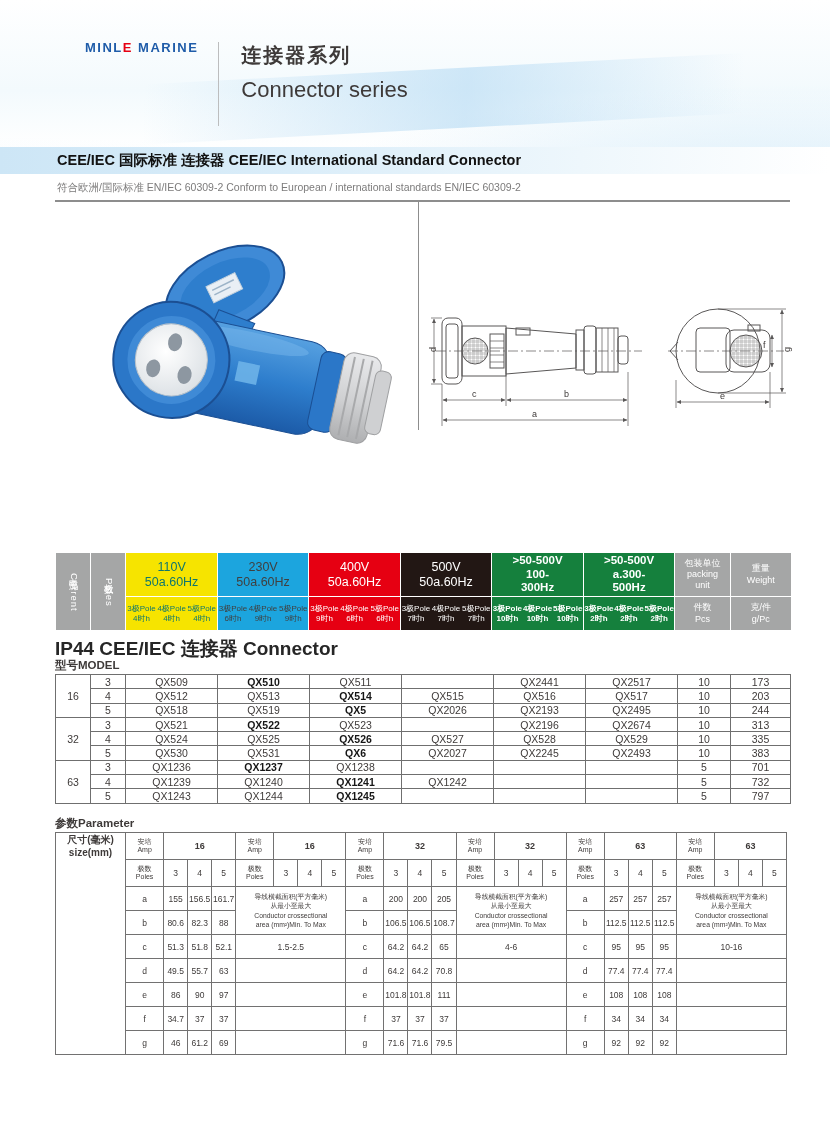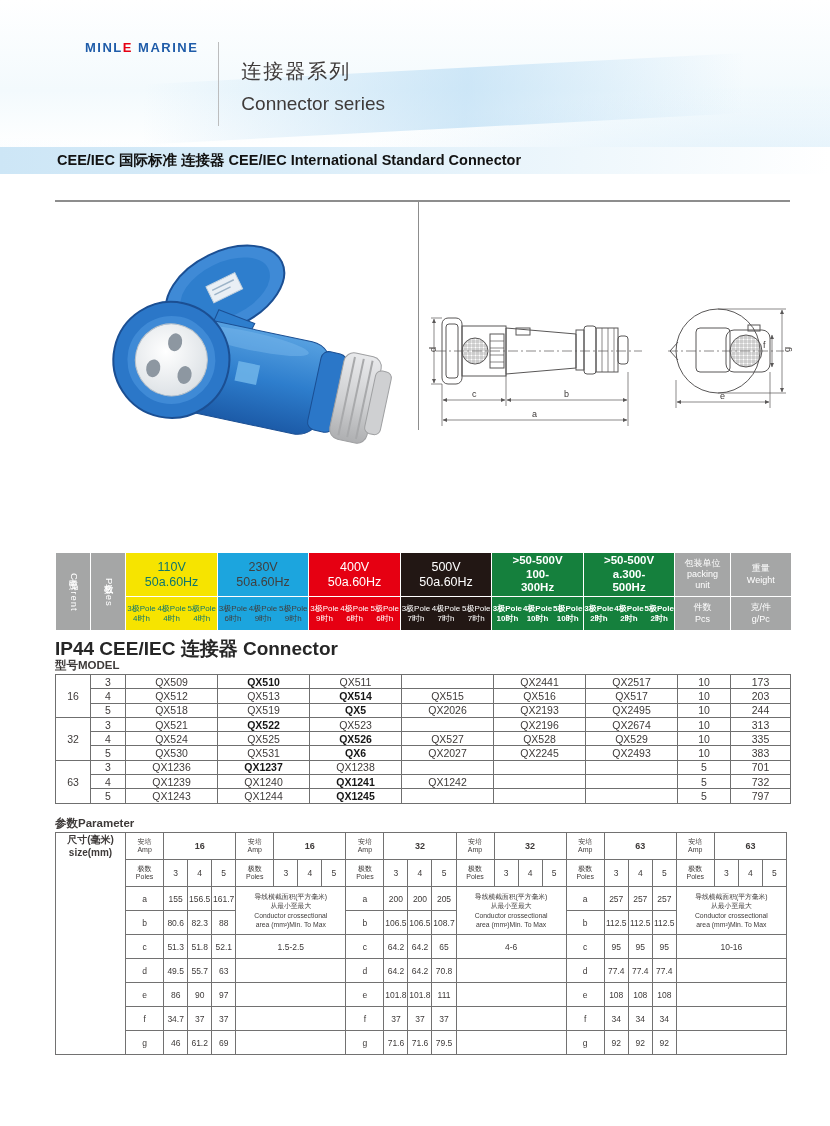--- a/index.html
+++ b/index.html
@@ -13,22 +13,22 @@
       linear-gradient(180deg, #ffffff 0%, #f3fafd 60%, #ffffff 100%);}
   .waves::after{content:"";position:absolute;left:-40px;top:70px;width:920px;height:60px;
     background:linear-gradient(96deg, rgba(255,255,255,0) 20%, rgba(173,214,242,.55) 55%, rgba(255,255,255,0) 85%);
     transform:rotate(-3deg);}
   
   .brand-row{position:absolute;left:85px;top:38px;display:flex;align-items:flex-start;}
   .logo-cn{font-size:47px;font-weight:bold;color:#1f5ca9;letter-spacing:5px;line-height:1.1;}
   .logo-en{font-size:13px;font-weight:bold;color:#1f5ca9;letter-spacing:1.5px;margin-top:2px;}
   .logo-en .red{color:#e60012;}
   .v-divider{width:1px;height:84px;background:#bcbdbe;margin:4px 22px 0 20px;}
-  .series-cn{font-size:20px;color:#3e3a39;margin-top:20px;letter-spacing:2px;}
-  .series-en{font-size:19px;color:#3e3a39;margin-top:8px;}
+  .series-cn{font-size:20px;color:#3e3a39;margin-top:4px;letter-spacing:2px;font-weight:bold;}
+  .series-en{font-size:22px;color:#3e3a39;margin-top:8px;}
   
   .title-band{position:absolute;left:0;top:147px;width:830px;height:27px;
     background:linear-gradient(90deg,#cde6f6 0%,#daedf9 35%,#eef7fc 70%,#ffffff 100%);
     display:flex;align-items:center;}
   .band-title{font-size:14.5px;font-weight:bold;color:#121212;padding-left:57px;}
   .band-subtitle{position:absolute;left:57px;top:181px;font-size:10.5px;color:#7c7b7b;}
   .rule{position:absolute;left:55px;top:200px;width:735px;height:2px;background:#8d8d8d;}
   .fig-divider{position:absolute;left:418px;top:202px;width:1px;height:228px;background:#8d8d8d;}
   
   .photo-wrap{position:absolute;left:58px;top:218px;}
@@ -82,20 +82,21 @@
     <div class="v-divider"></div>
     <div>
       <div class="series-cn">连接器系列</div>
       <div class="series-en">Connector series</div>
     </div>
   </div>
 
   <div class="title-band">
     <div class="band-title">CEE/IEC 国际标准 连接器  CEE/IEC International Standard Connector</div>
   </div>
+  <div class="band-subtitle">符合欧洲/国际标准 EN/IEC 60309-2   Conform to European / international standards EN/IEC 60309-2</div>
   <div class="rule"></div>
   <div class="fig-divider"></div>
 
   <div class="photo-wrap">
     <svg width="355" height="310" viewBox="0 0 355 310">
       <defs>
         <linearGradient id="bodyGrad" x1="0" y1="0" x2="0" y2="1">
           <stop offset="0" stop-color="#56a0e0"></stop>
             <stop offset="0.5" stop-color="#2e7ecd"></stop>
             <stop offset="1" stop-color="#1c5ba8"></stop>

